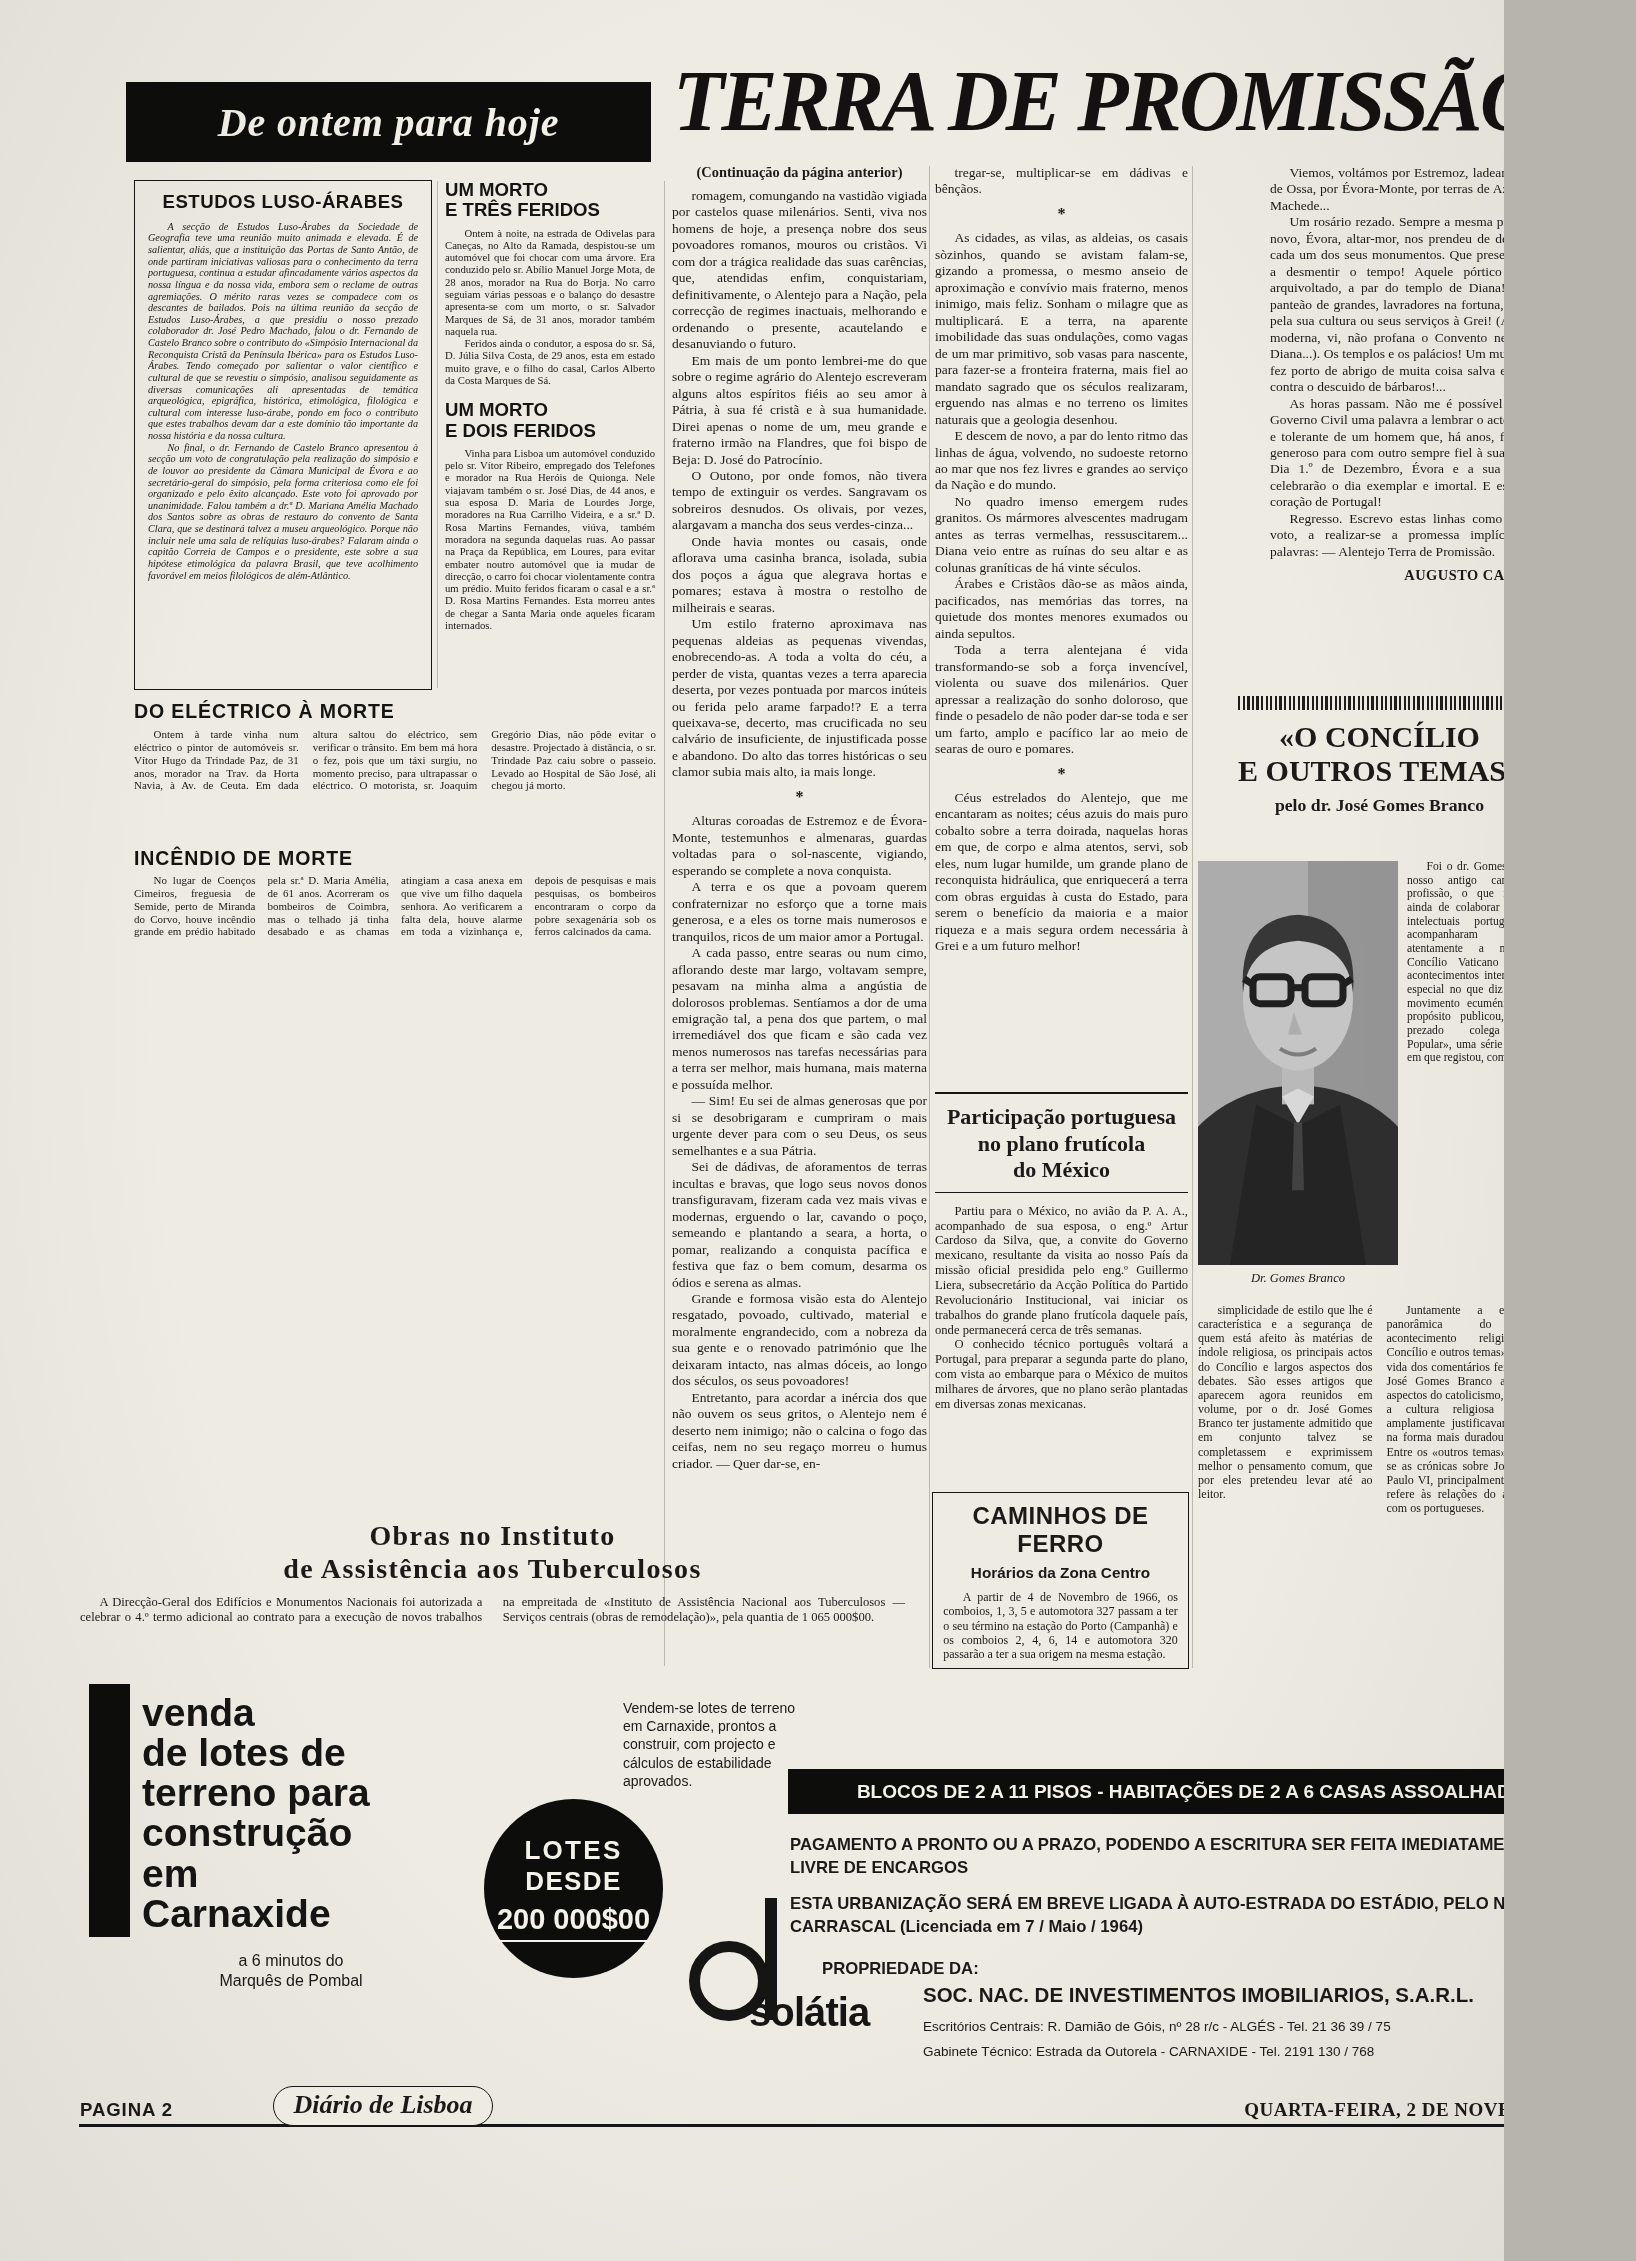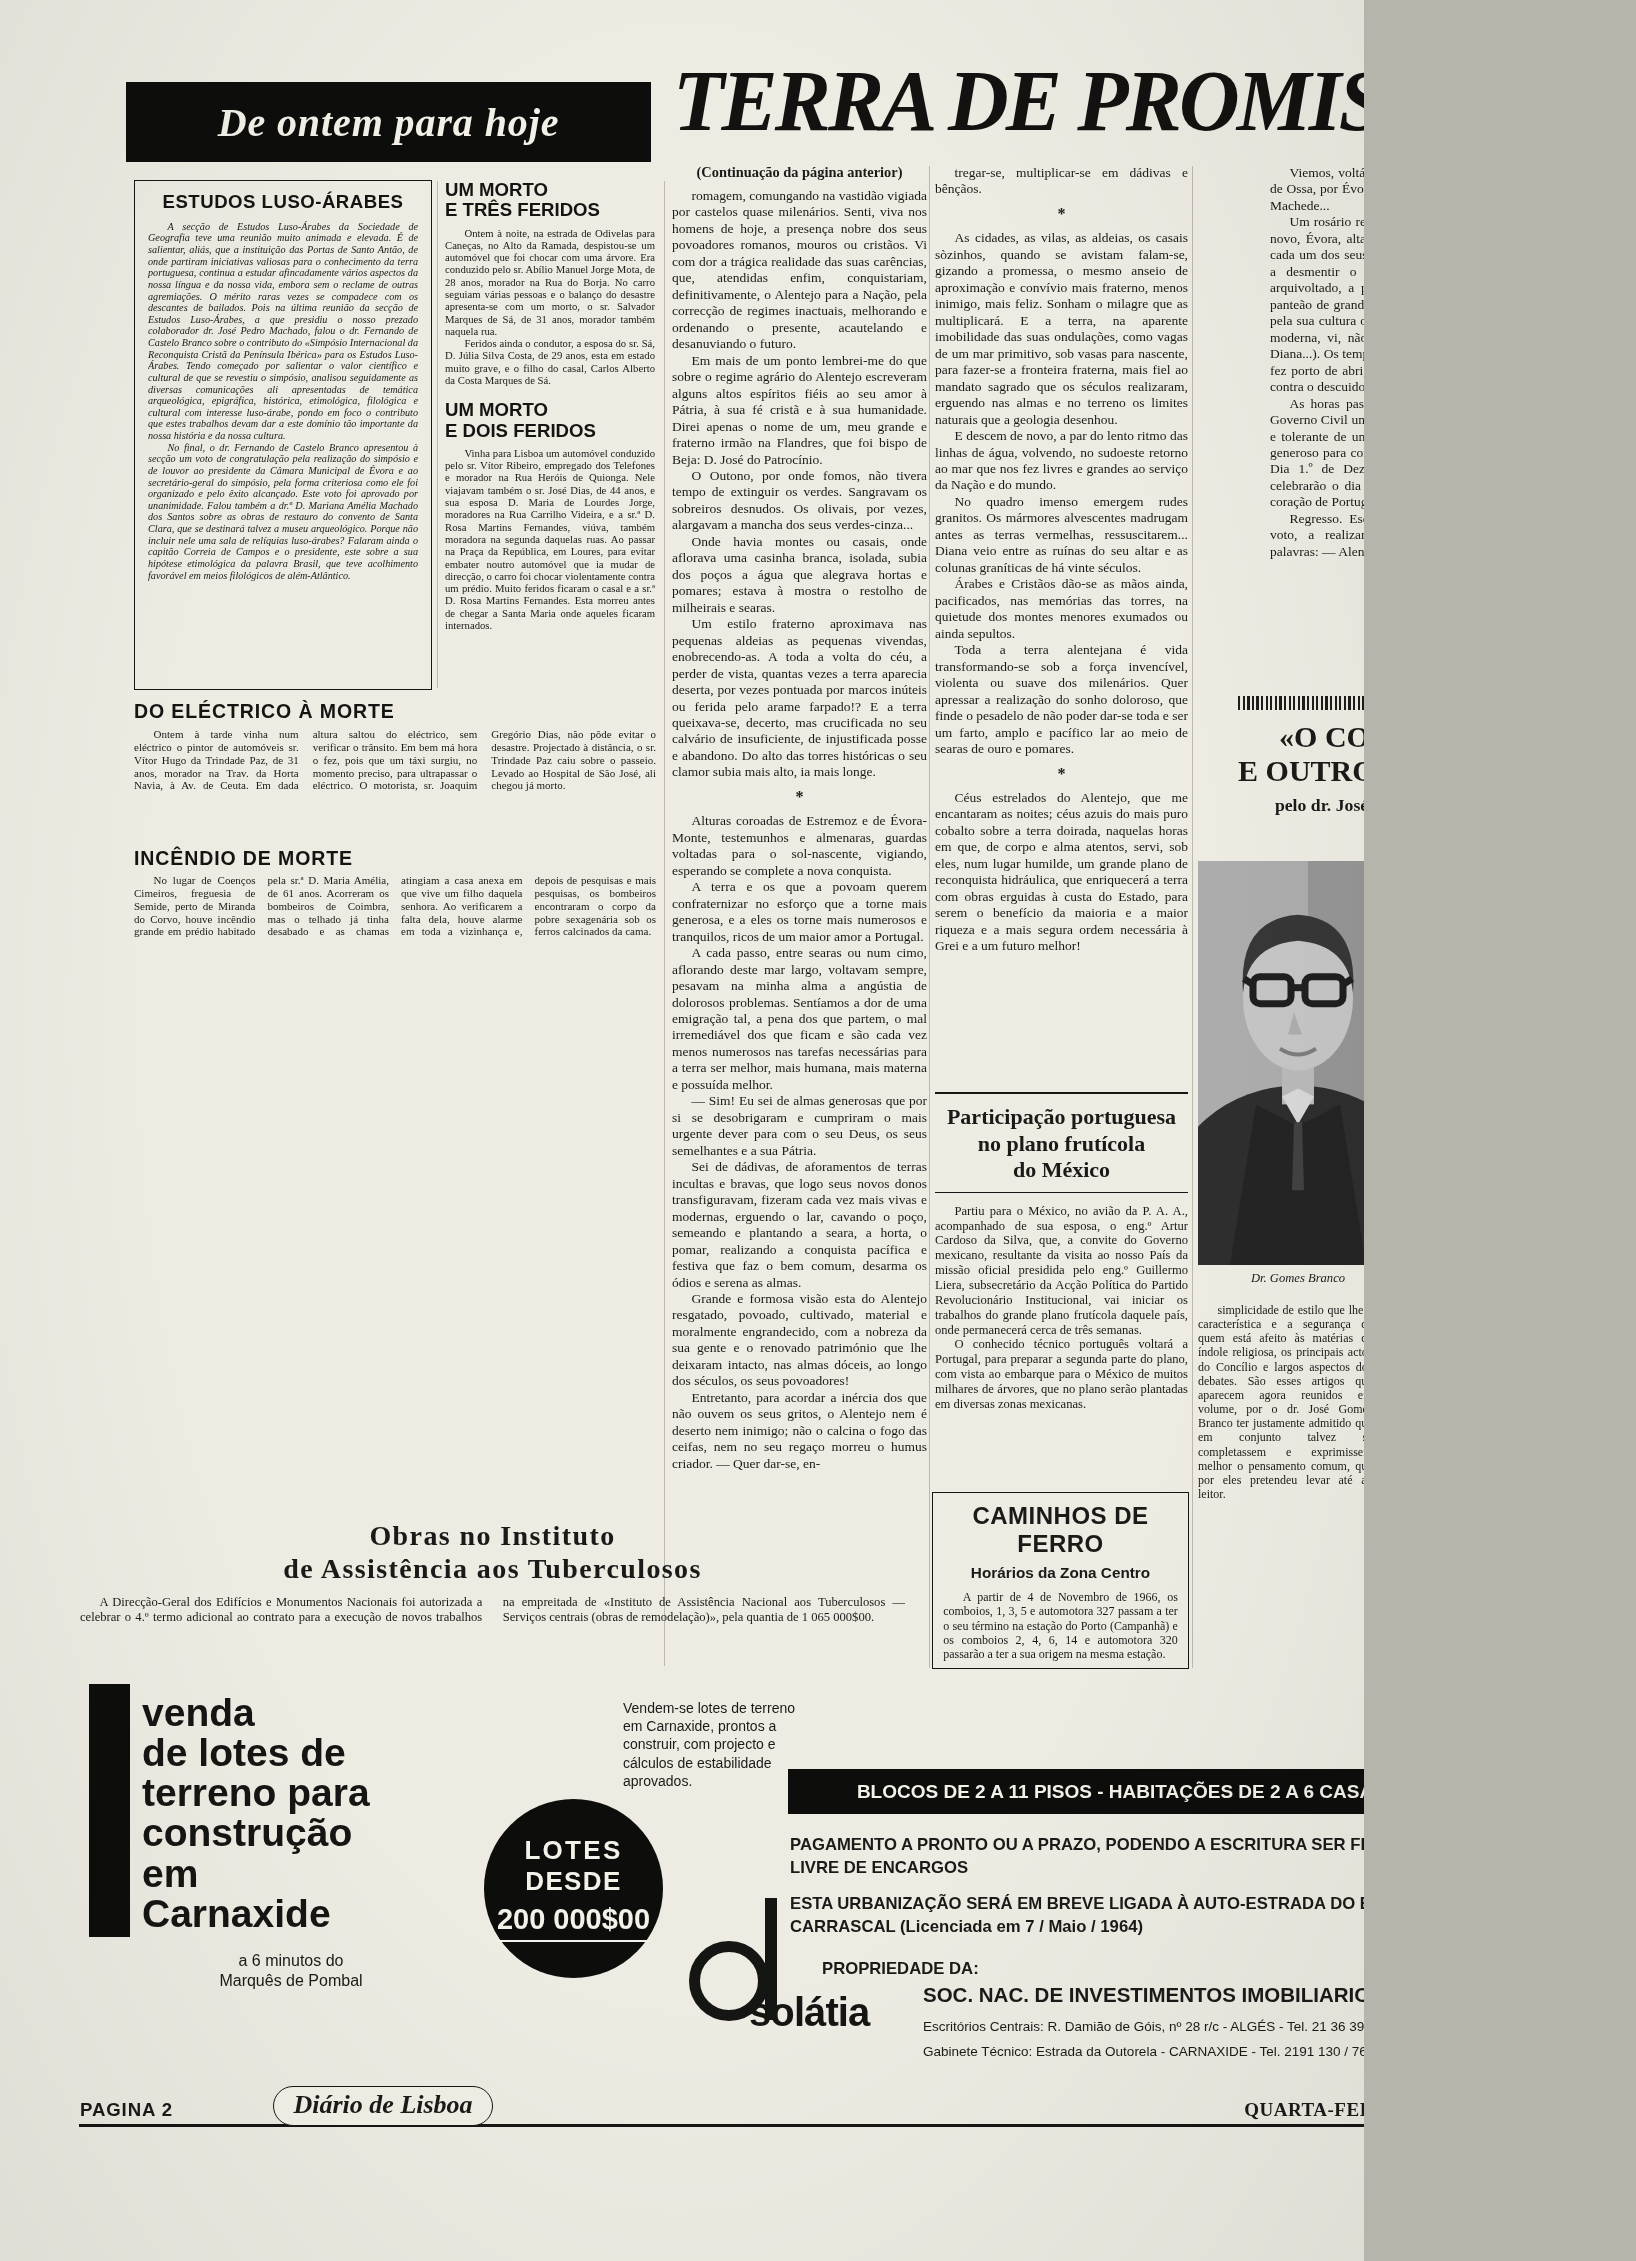--- a/index.html
+++ b/index.html
@@ -1,18 +1,18 @@
 <!DOCTYPE html>
 <html style="font-size:7.4px"><head>
 <meta charset="utf-8">
 <style>
   * { margin:0; padding:0; box-sizing:border-box; }
   html,body { background:#b7b4ab; }
   #page {
-    position:relative; width:1364px; height:2261px;
+    position:relative; width:1504px; height:2261px;
     background:#edebe2;
     font-family:"Liberation Serif","DejaVu Serif",serif;
     color:#1b1a18; overflow:hidden;
   }
   #page::after{
     content:""; position:absolute; inset:0; pointer-events:none;
     background:radial-gradient(ellipse at 50% 45%, rgba(0,0,0,0) 55%, rgba(0,0,0,0.06) 100%);
   }
   .abs { position:absolute; }
 

